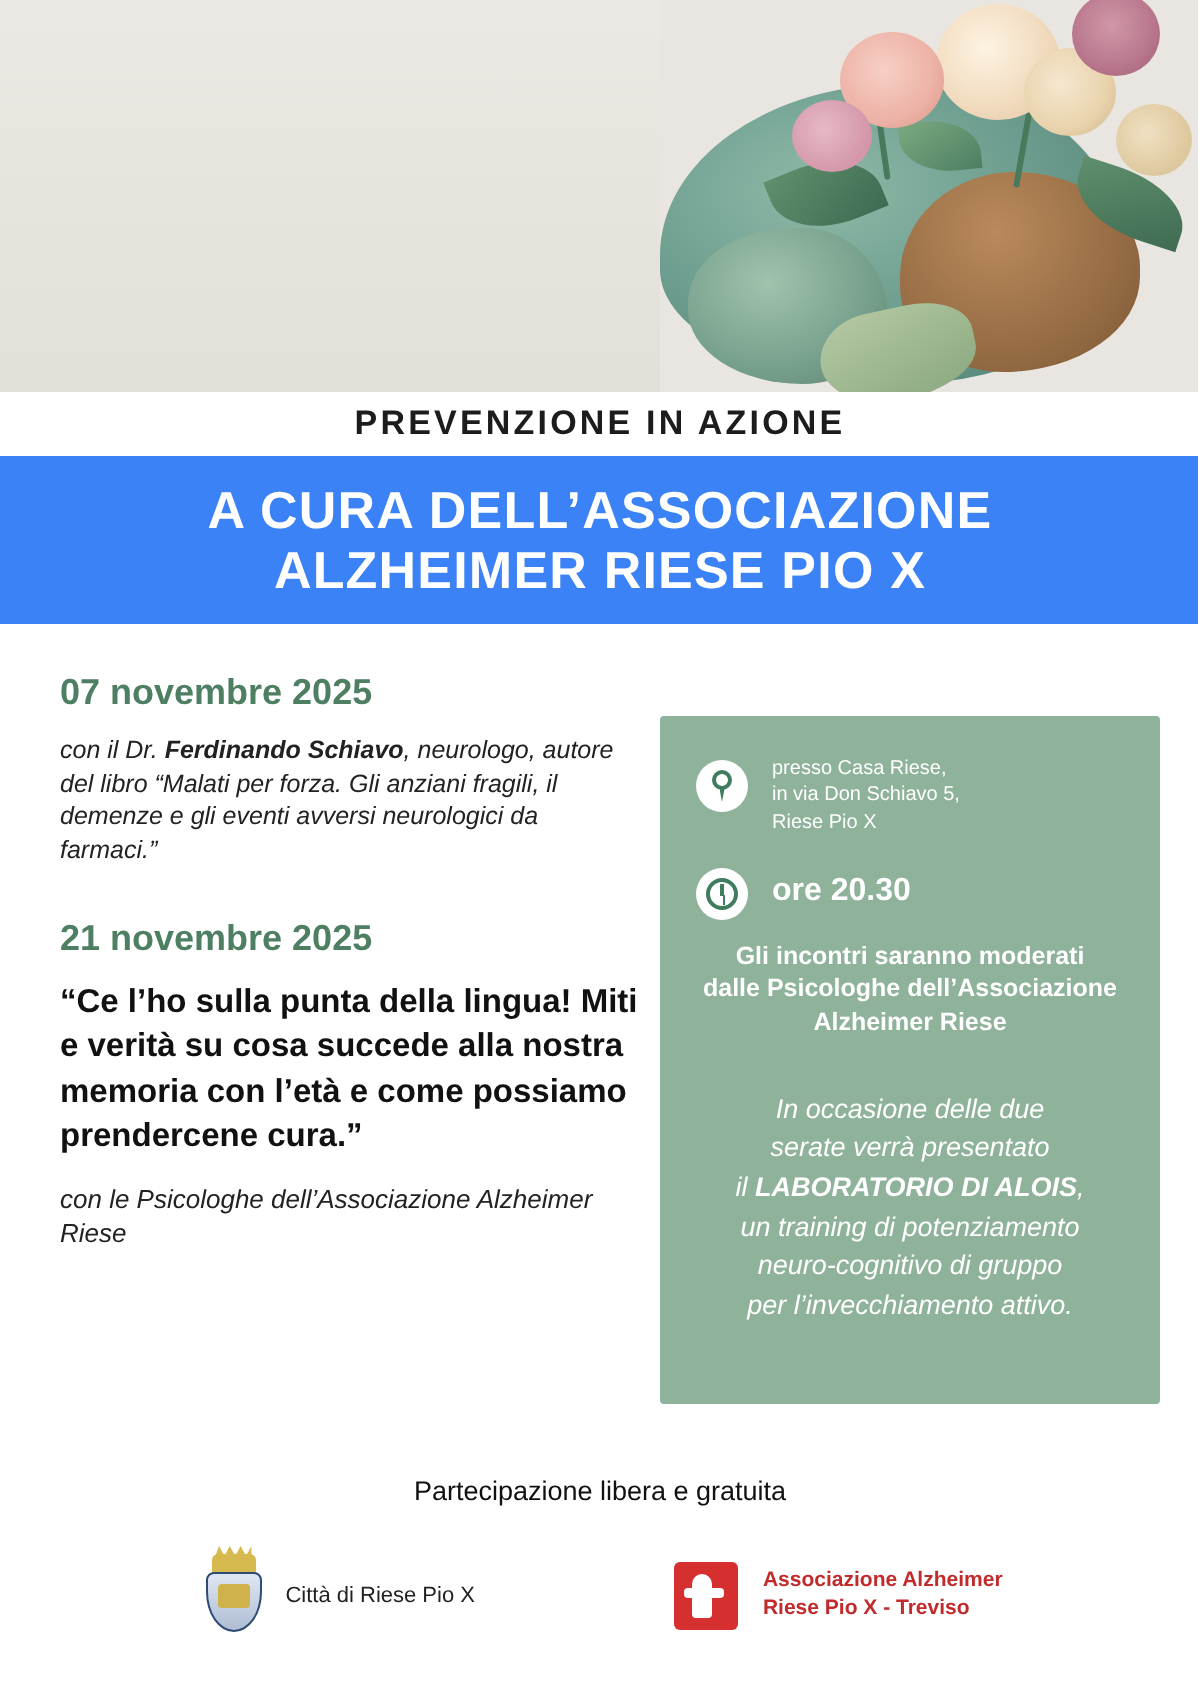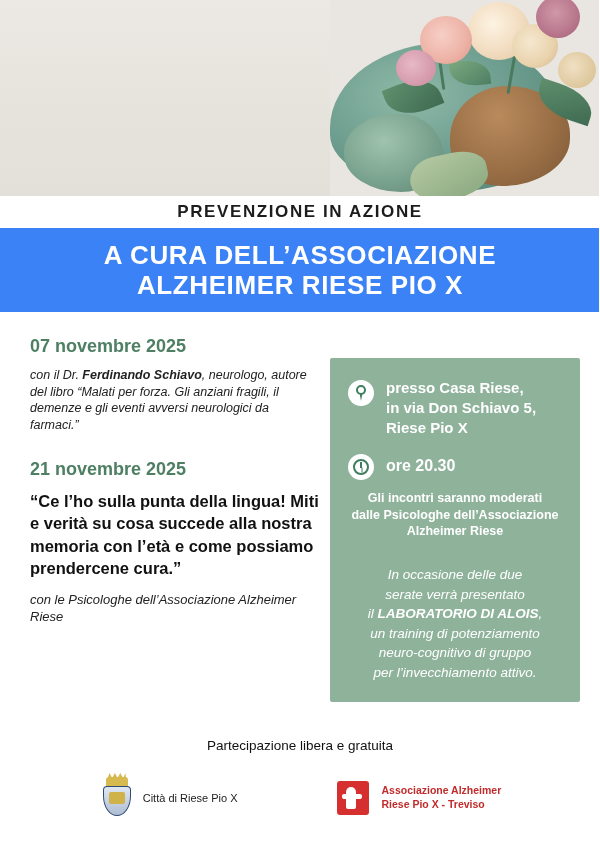--- a/index.html
+++ b/index.html
@@ -226,22 +226,22 @@
   }
   .clock-icon::after {
     content: "";
     position: absolute;
     left: 12px; top: 8px;
     width: 2px; height: 6px;
     background: #3f7d5e;
     box-shadow: 1px 5px 0 -0.5px #3f7d5e;
   }
   .panel-venue {
-    font-size: 15px;
-    font-weight: bold;
+    font-size: 10px;
+    font-weight: normal;
     line-height: 1.34;
   }
   .panel-time {
     font-size: 16px;
     font-weight: bold;
   }
   .panel-note {
     margin-top: 10px;
     padding: 0 14px;
     text-align: center;

